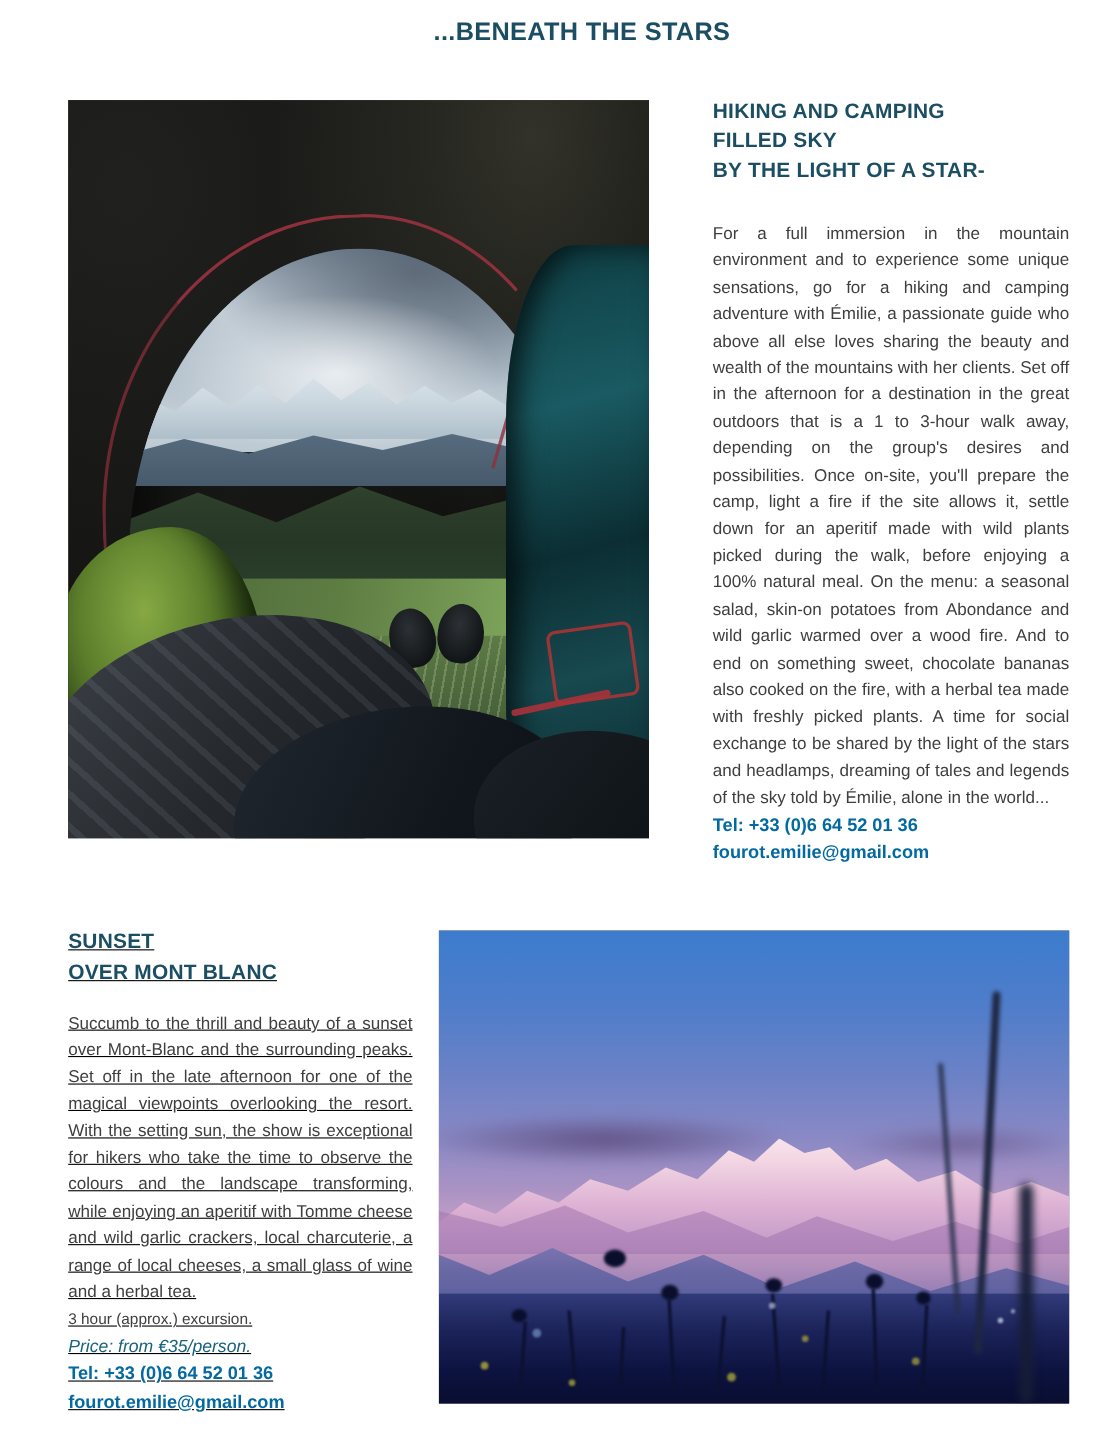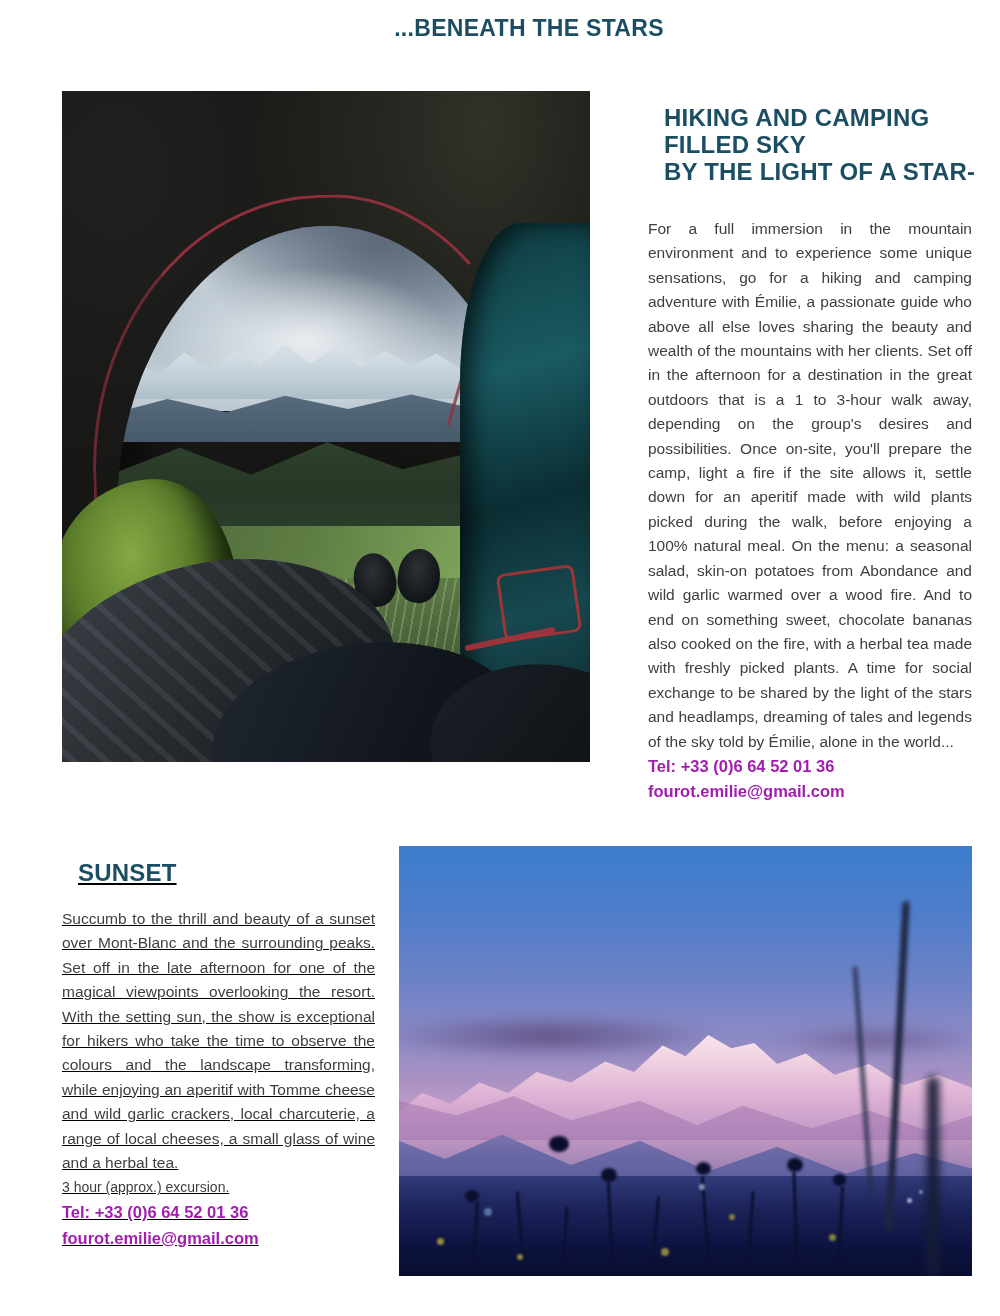--- a/index.html
+++ b/index.html
@@ -1,25 +1,25 @@
 <!DOCTYPE html>
 <html><head>
 <meta charset="utf-8">
 <style>
   html,body{margin:0;padding:0;background:#ffffff;}
   body{width:1000px;height:1316px;position:relative;font-family:"Liberation Sans",sans-serif;overflow:hidden;}
 
   
   .page-title{position:absolute;top:15px;left:46px;width:966px;margin:0;text-align:center;
     font-size:23px;font-weight:700;letter-spacing:.3px;color:#1c4e63;}
-  .heading{margin:16px;font-size:24px;line-height:27px;font-weight:700;color:#1c4e63;letter-spacing:.2px;}
+  .heading{margin:0;font-size:19px;line-height:27px;font-weight:700;color:#1c4e63;letter-spacing:.2px;}
   .heading span{display:block;white-space:nowrap;}
   .body-par{font-size:15.5px;line-height:24.4px;color:#3e3e3e;text-align:justify;margin:0;}
   .price-line{font-size:16px;line-height:25px;color:#17627e;font-style:italic;margin:0;text-align:left;}
-  .contact-line{font-size:16.5px;line-height:25.5px;color:#a21caf;font-weight:700;margin:0;}
+  .contact-line{font-size:16.5px;line-height:25.5px;color:#0369a1;font-weight:700;margin:0;}
   .duration-line{font-size:14px;line-height:25px;color:#3e3e3e;margin:0;}
 
   .col-right{position:absolute;left:648px;top:88px;width:324px;}
   .col-right .body-par{margin-top:32px;}
   .col-right .price-line{text-align:justify;}
   .col-left-bottom{position:absolute;left:62px;top:843px;width:313px;text-decoration:underline;}
   .col-left-bottom .heading{line-height:28px;}
   .col-left-bottom .body-par{margin-top:20px;}
 
   
@@ -144,23 +144,25 @@
       <span>BY THE LIGHT OF A STAR-</span>
     </h2>
     <p class="body-par">For a full immersion in the mountain environment and to experience some unique sensations, go for a hiking and camping adventure with Émilie, a passionate guide who above all else loves sharing the beauty and wealth of the mountains with her clients. Set off in the afternoon for a destination in the great outdoors that is a 1 to 3-hour walk away, depending on the group's desires and possibilities. Once on-site, you'll prepare the camp, light a fire if the site allows it, settle down for an aperitif made with wild plants picked during the walk, before enjoying a 100% natural meal. On the menu: a seasonal salad, skin-on potatoes from Abondance and wild garlic warmed over a wood fire. And to end on something sweet, chocolate bananas also cooked on the fire, with a herbal tea made with freshly picked plants. A time for social exchange to be shared by the light of the stars and headlamps, dreaming of tales and legends of the sky told by Émilie, alone in the world...</p>
     <p class="contact-line">Tel: +33 (0)6 64 52 01 36</p>
     <p class="contact-line">fourot.emilie@gmail.com</p>
   </div>
 
   <div class="col-left-bottom">
     <h2 class="heading">
       <span>SUNSET</span>
+      <span>OVER MONT BLANC</span>
     </h2>
     <p class="body-par">Succumb to the thrill and beauty of a sunset over Mont-Blanc and the surrounding peaks. Set off in the late afternoon for one of the magical viewpoints overlooking the resort. With the setting sun, the show is exceptional for hikers who take the time to observe the colours and the landscape transforming, while enjoying an aperitif with Tomme cheese and wild garlic crackers, local charcuterie, a range of local cheeses, a small glass of wine and a herbal tea.</p>
     <p class="duration-line">3 hour (approx.) excursion.</p>
+    <p class="price-line">Price: from €35/person.</p>
     <p class="contact-line">Tel: +33 (0)6 64 52 01 36</p>
     <p class="contact-line">fourot.emilie@gmail.com</p>
   </div>
 
   <div class="photo" id="sunsetPhoto">
     <div class="layer bp-sky"></div>
     <div class="layer bp-cloud1"></div>
     <div class="layer bp-cloud2"></div>
     <div class="layer bp-massif"></div>
     <div class="layer bp-massifshade"></div>

